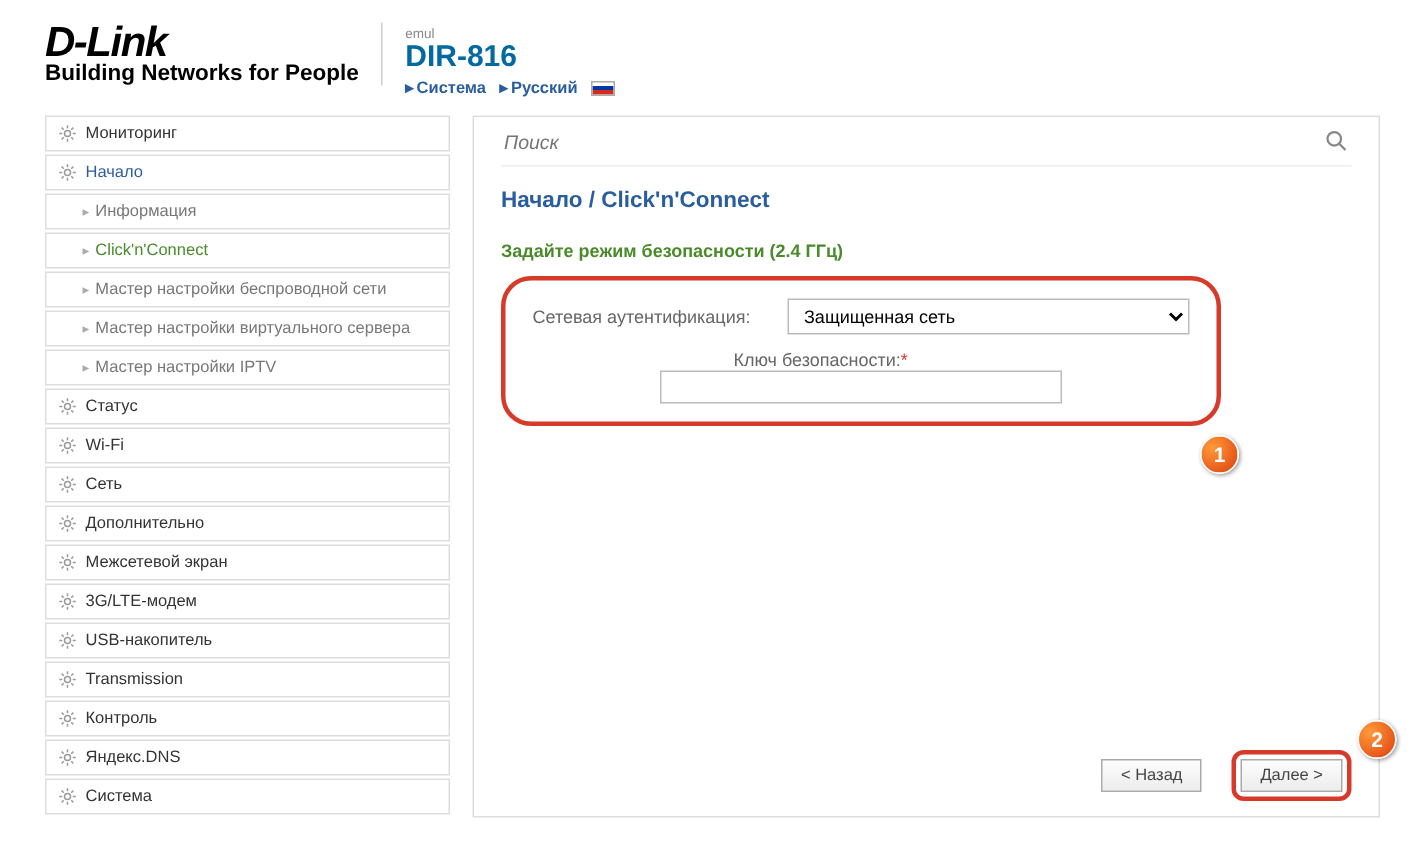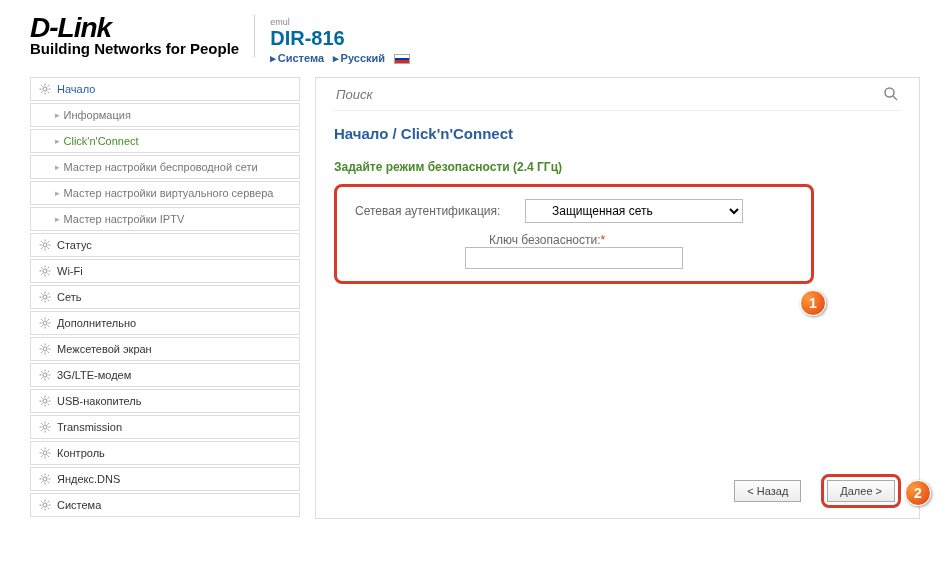--- a/index.html
+++ b/index.html
@@ -24,26 +24,26 @@
   .submenu-item { padding-left: 24px; color: #777; }
   .submenu-item .tri { color: #aaa; margin-right: 4px; font-size: 9px; }
   .submenu-item.active { color: #4a8a2a; }
   .menu-item.active { color: #2a5d9e; }
   .content { flex: 1; border: 1px solid #ddd; padding: 0 18px 10px 18px; position: relative; display: flex; flex-direction: column; min-height: 430px; }
   .search-row { display: flex; align-items: center; border-bottom: 1px solid #eee; padding: 8px 2px; }
   .search-input { flex: 1; border: none; font-size: 13px; color: #999; outline: none; font-style: italic; }
   .search-icon { width: 16px; height: 16px; color: #888; }
   .breadcrumb { color: #2a5d9e; font-size: 15px; font-weight: bold; margin: 14px 0 18px 0; }
   .section-title { color: #4a8a2a; font-weight: bold; font-size: 12px; margin-bottom: 10px; }
-  .form-box { border: 3px solid #d83a2a; border-radius: 8px; padding: 12px 18px; width: 480px; position: relative; }
+  .form-box { border: 3px solid #d83a2a; border-radius: 20px; padding: 12px 18px; width: 480px; position: relative; }
   .form-row { display: flex; align-items: center; margin-bottom: 10px; }
   .form-row:last-child { margin-bottom: 0; flex-direction: column; }
   .form-label { width: 170px; color: #666; font-size: 12px; }
   .req { color: #d83a2a; }
-  .form-select, .form-text { width: 218px; border: 1px solid #bbb; padding: 3px 22px; font-size: 12px; background: #fff; }
+  .form-select, .form-text { width: 268px; border: 1px solid #bbb; padding: 3px 6px; font-size: 12px; background: #fff; }
   .form-select { appearance: auto; }
   .button-row { margin-top: auto; display: flex; justify-content: flex-end; gap: 20px; align-items: center; position: relative; padding-top: 20px; }
   .btn { border: 1px solid #aaa; background: linear-gradient(#fdfdfd,#ececec); padding: 4px 12px; font-size: 11px; color: #444; cursor: pointer; }
   .btn-next-wrap { border: 3px solid #d83a2a; border-radius: 8px; padding: 3px; display: inline-flex; }
   .callout { position: absolute; width: 26px; height: 26px; border-radius: 50%; background: radial-gradient(circle at 30% 30%, #ff9a3a, #e75a1a 70%, #c43e0e); color: #fff; font-weight: bold; font-size: 14px; display: flex; align-items: center; justify-content: center; box-shadow: 1px 1px 3px rgba(0,0,0,.4); border: 1px solid #fff; }
   .callout-1 { top: 290px; left: 800px; }
   .callout-2 { top: 480px; left: 905px; }
 </style>
 </head>
 <body>
@@ -60,20 +60,38 @@
       <div class="crumbs">
         <span class="tri">▸</span><a href="#">Система</a>
         <span class="tri">▸</span><a href="#">Русский</a>
         <span class="flag"></span>
       </div>
     </div>
   </div>
 
   <div class="layout">
     <div class="sidebar" id="sidebar">
+        <div class="menu-item">
+          <span class="gear">
+            <svg viewBox="0 0 12 12" width="12" height="12">
+              <circle cx="6" cy="6" r="2" fill="none" stroke="#999" stroke-width="1"></circle>
+              <g stroke="#999" stroke-width="1">
+                <line x1="6" y1="0.5" x2="6" y2="2.5"></line>
+                <line x1="6" y1="9.5" x2="6" y2="11.5"></line>
+                <line x1="0.5" y1="6" x2="2.5" y2="6"></line>
+                <line x1="9.5" y1="6" x2="11.5" y2="6"></line>
+                <line x1="2.1" y1="2.1" x2="3.5" y2="3.5"></line>
+                <line x1="8.5" y1="8.5" x2="9.9" y2="9.9"></line>
+                <line x1="2.1" y1="9.9" x2="3.5" y2="8.5"></line>
+                <line x1="8.5" y1="3.5" x2="9.9" y2="2.1"></line>
+              </g>
+            </svg>
+          </span>
+          <span>Мониторинг</span>
+        </div>
         <div class="menu-item active">
           <span class="gear">
             <svg viewBox="0 0 12 12" width="12" height="12">
               <circle cx="6" cy="6" r="2" fill="none" stroke="#999" stroke-width="1"></circle>
               <g stroke="#999" stroke-width="1">
                 <line x1="6" y1="0.5" x2="6" y2="2.5"></line>
                 <line x1="6" y1="9.5" x2="6" y2="11.5"></line>
                 <line x1="0.5" y1="6" x2="2.5" y2="6"></line>
                 <line x1="9.5" y1="6" x2="11.5" y2="6"></line>
                 <line x1="2.1" y1="2.1" x2="3.5" y2="3.5"></line>

